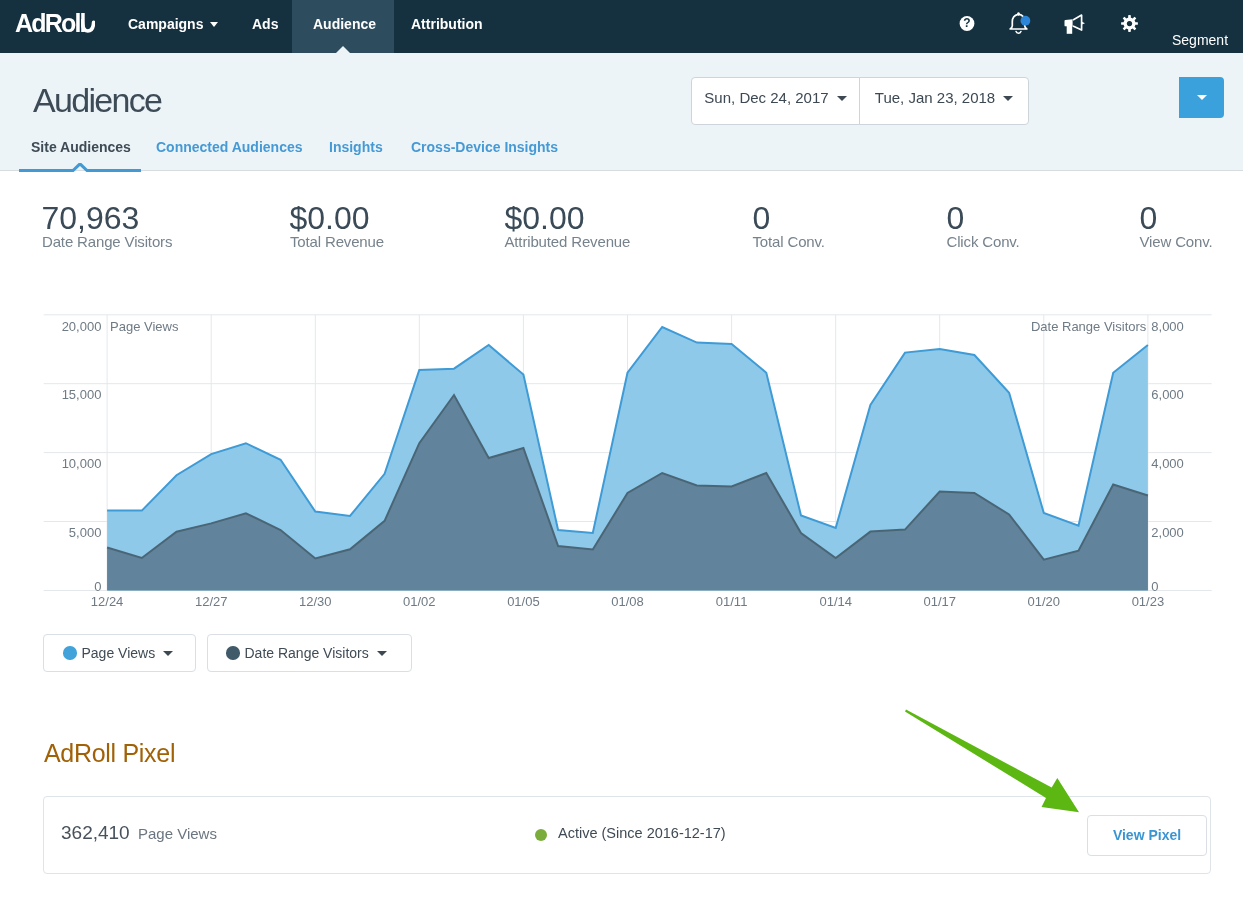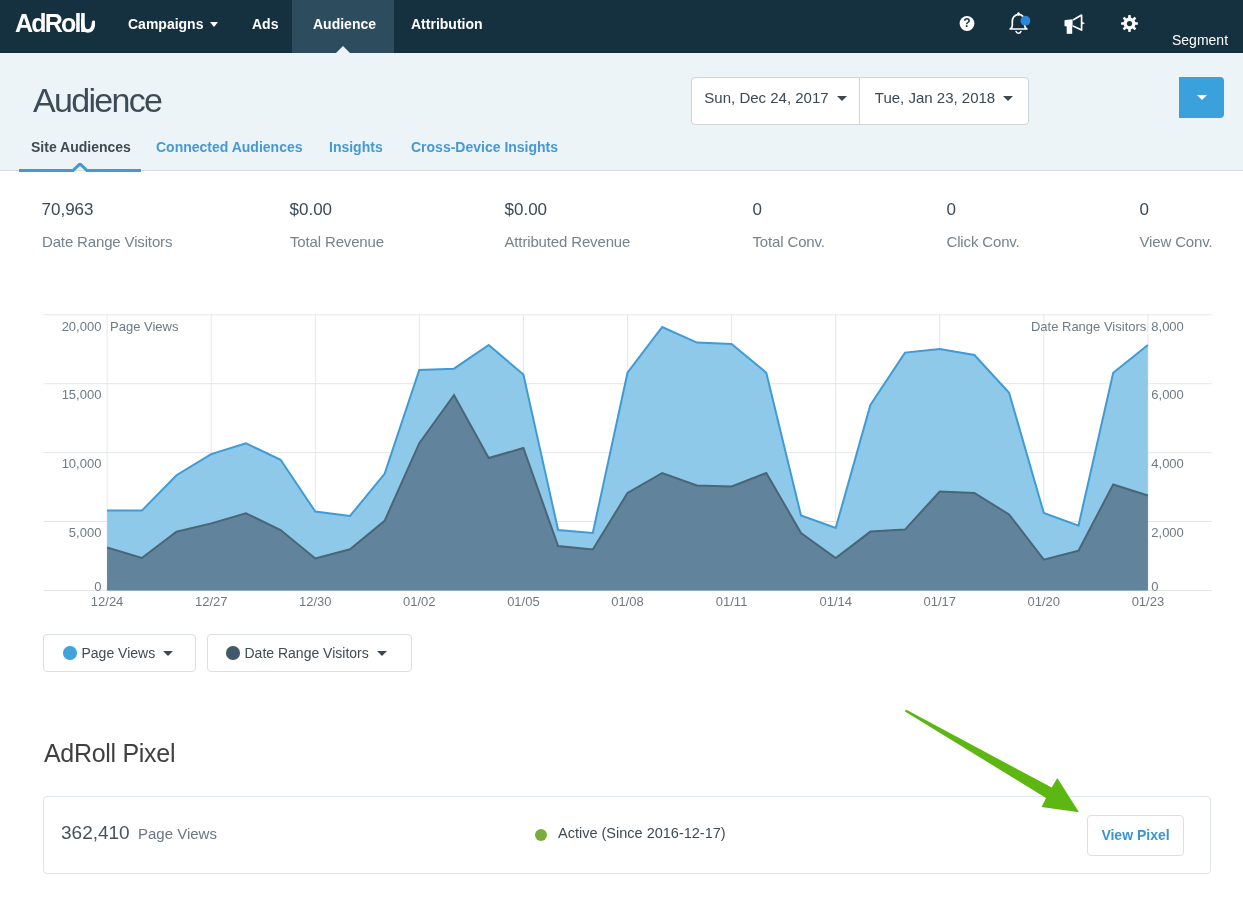--- a/index.html
+++ b/index.html
@@ -9,21 +9,21 @@
   
   #nav { position:absolute; left:0; top:0; width:1243px; height:53px; background:#15313f; }
   .navitem { position:absolute; top:0; height:53px; line-height:48px; color:#fff; font-size:14px; font-weight:bold; }
   #navcaret { position:absolute; left:336px; top:46px; width:0; height:0; border-left:7px solid transparent; border-right:7px solid transparent; border-bottom:7px solid #ecf4f8; }
   
   #header { position:absolute; left:0; top:53px; width:1243px; height:118px; background:#ecf4f8; border-bottom:1px solid #d7dce0; }
   .tab { position:absolute; top:85.5px; font-size:14px; font-weight:bold; color:#4599d4; }
   .datebtn { position:absolute; top:24px; height:48px; background:#fff; border:1px solid #cdd5db; font-size:15px; color:#3c4852; line-height:39px; }
   .caret-dn { display:inline-block; width:0; height:0; border-left:5.3px solid transparent; border-right:5.3px solid transparent; border-top:5.8px solid #3c4852; vertical-align:middle; margin-left:8px; margin-top:-2px; }
   
-  .statnum { position:absolute; top:199.5px; font-size:17px; color:#3a4a57; }
+  .statnum { position:absolute; top:199.5px; font-size:32px; color:#3a4a57; }
   .statlbl { position:absolute; top:232.5px; font-size:15px; letter-spacing:-0.15px; color:#76828c; }
   
   .legbtn { position:absolute; top:634px; height:38px; background:#fff; border:1px solid #d9dfe4; border-radius:4px; line-height:36px; font-size:14px; color:#3f4b55; }
   .dot { display:inline-block; width:13.5px; height:13.5px; border-radius:50%; vertical-align:middle; margin-top:-3px; }
 </style>
 </head>
 <body>
 <div id="page">
 
   <div id="nav">
@@ -148,25 +148,25 @@
       </g>
       <text x="110" y="30.5">Page Views</text>
       <text x="1146.3" y="30.5" text-anchor="end">Date Range Visitors</text>
     </g>
   </svg>
 
   <div class="legbtn" style="left:43px;width:153px;padding-left:19px;"><span class="dot" style="background:#41a3da;margin-right:5px;"></span>Page Views<span class="caret-dn"></span></div>
   <div class="legbtn" style="left:206.5px;width:205px;padding-left:18.5px;"><span class="dot" style="background:#405a6a;margin-right:5px;"></span>Date Range Visitors<span class="caret-dn"></span></div>
 
 
-  <div style="position:absolute;left:44px;top:739px;font-size:25px;letter-spacing:-0.3px;color:#404040;">AdRoll Pixel</div>
+  <div style="position:absolute;left:44px;top:739px;font-size:25px;letter-spacing:-0.3px;color:#a16207;">AdRoll Pixel</div>
   <div style="position:absolute;left:43px;top:796px;width:1168px;height:78px;background:#fff;border:1px solid #dfe4e8;border-radius:4px;"></div>
   <div style="position:absolute;left:61px;top:821.5px;font-size:19px;color:#47525c;">362,410</div>
   <div style="position:absolute;left:138px;top:824.5px;font-size:15px;color:#6b7680;">Page Views</div>
   <div style="position:absolute;left:535px;top:829px;width:12px;height:12px;border-radius:50%;background:#7bad3c;"></div>
   <div style="position:absolute;left:558px;top:825px;font-size:14.5px;color:#3f4a55;">Active (Since 2016-12-17)</div>
-  <div style="position:absolute;left:1087px;top:815px;width:97px;height:41px;background:#fff;border:1px solid #d9dfe4;border-radius:4px;text-align:center;line-height:39px;font-size:14px;font-weight:bold;color:#3a95d3;">View Pixel</div>
+  <div style="position:absolute;left:1087px;top:815px;width:120px;height:41px;background:#fff;border:1px solid #d9dfe4;border-radius:4px;text-align:center;line-height:39px;font-size:14px;font-weight:bold;color:#3a95d3;">View Pixel</div>
 
   <svg class="abs" style="left:895px;top:700px;" width="200" height="125" viewBox="0 0 200 125">
     <path fill="#5cb712" d="M10 11.4 L11 9.6 L156.7 87.6 L162.3 78.1 L184 112.3 L146.5 106.9 L151 98 Z"></path>
   </svg>
 
 </div>
 
 </body></html>

